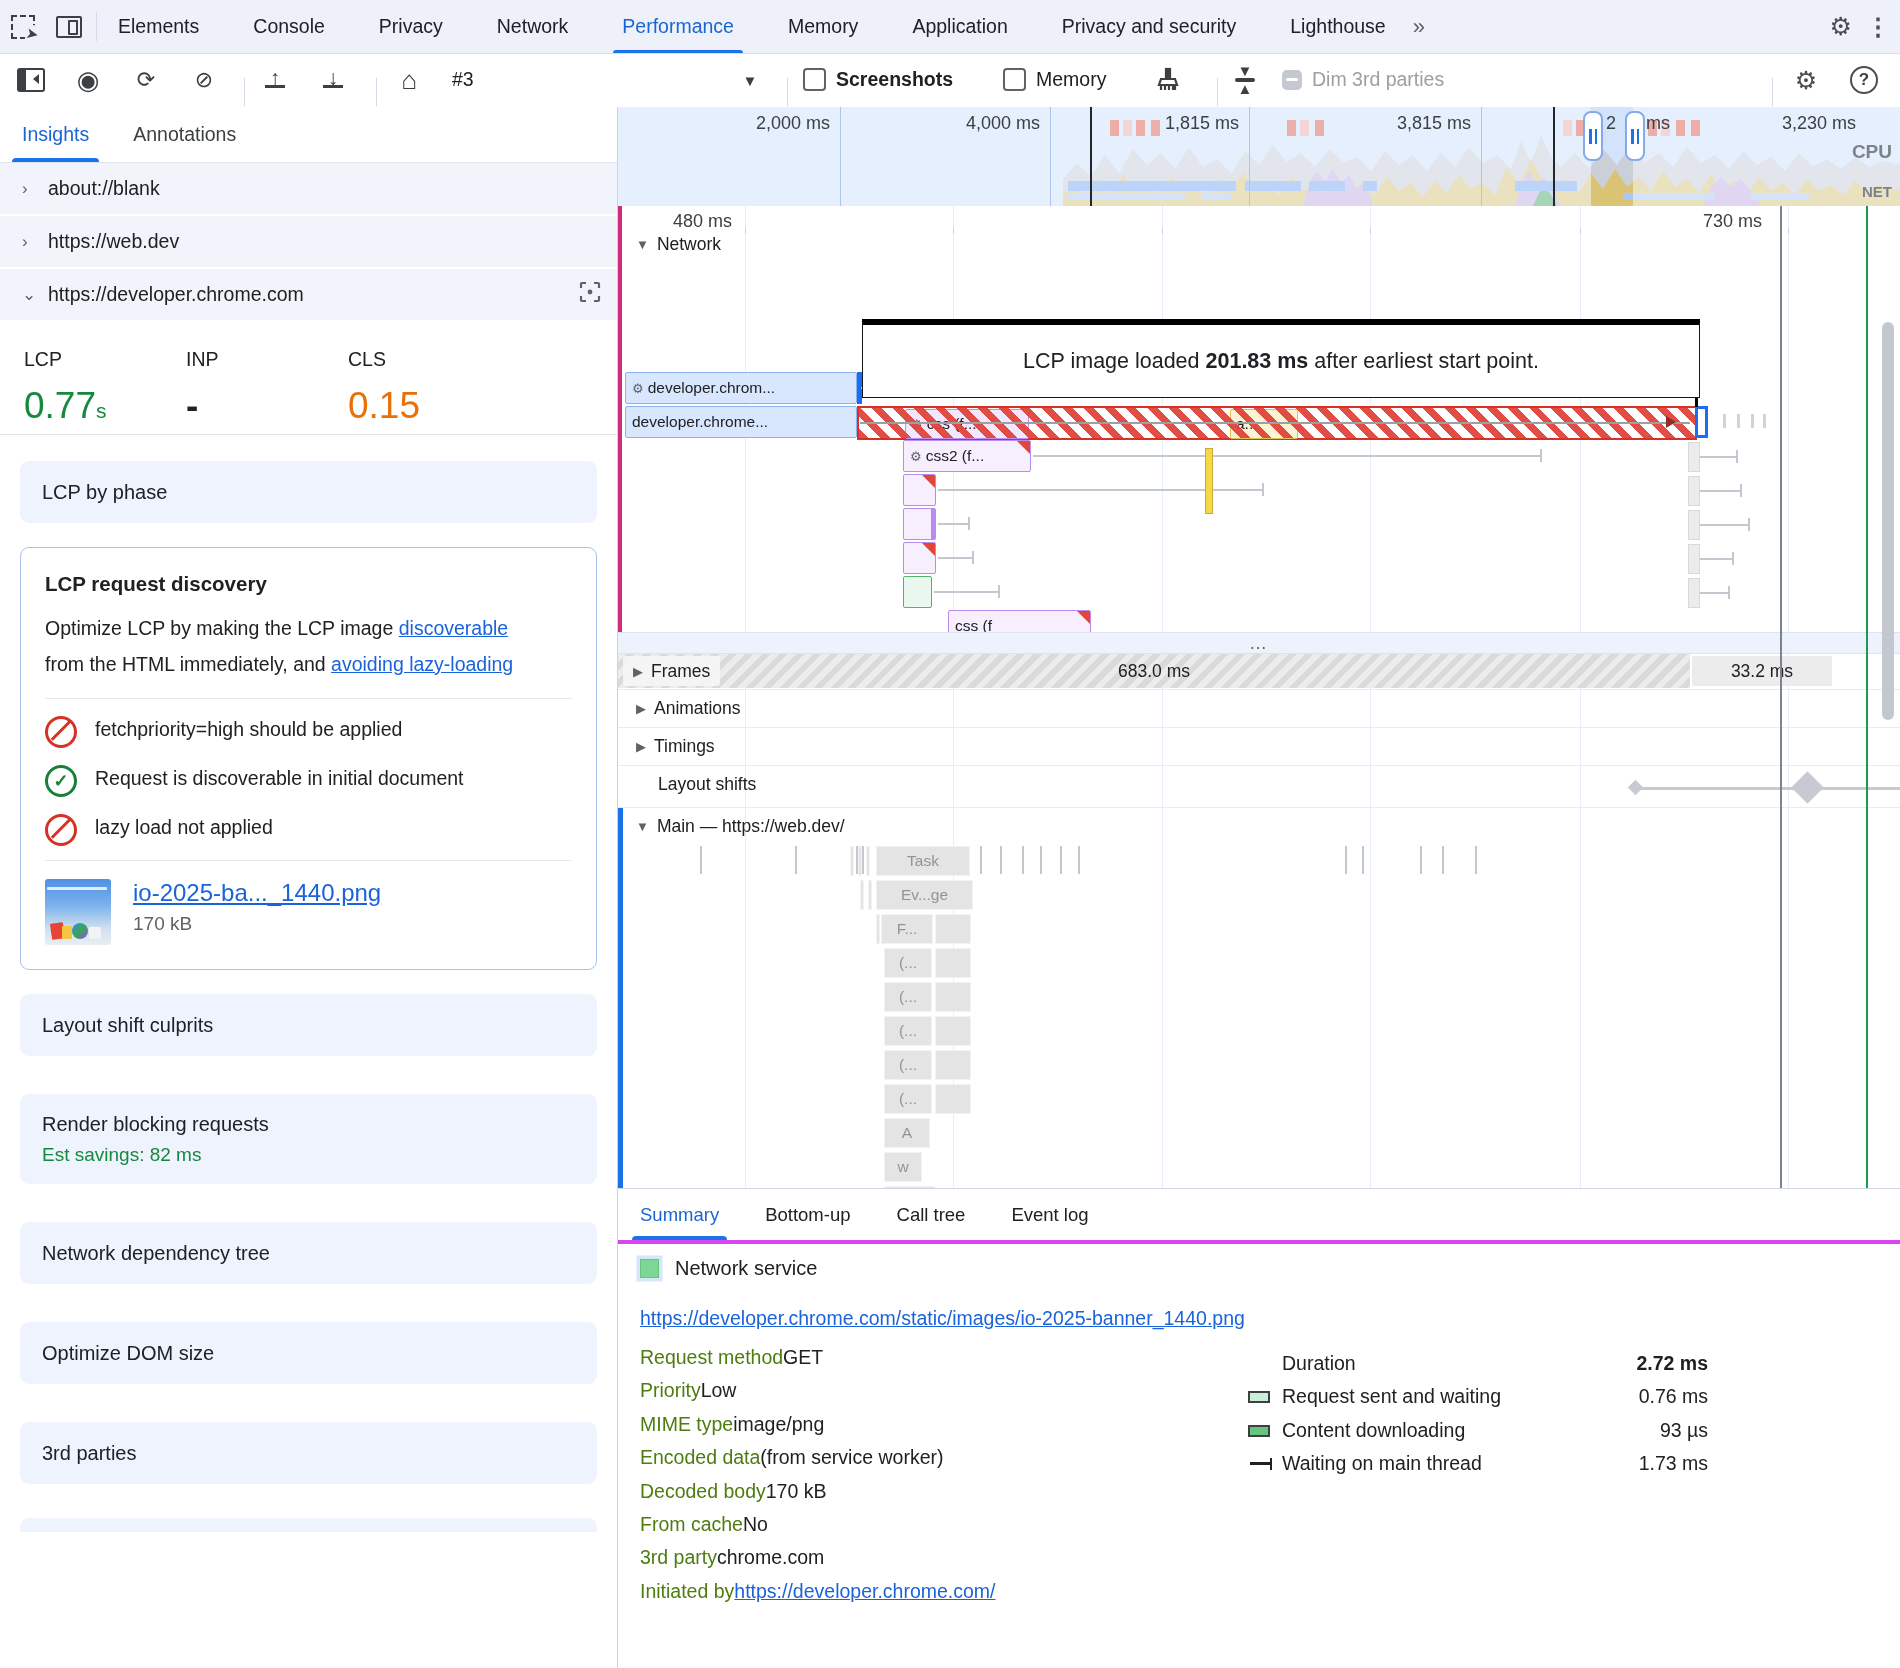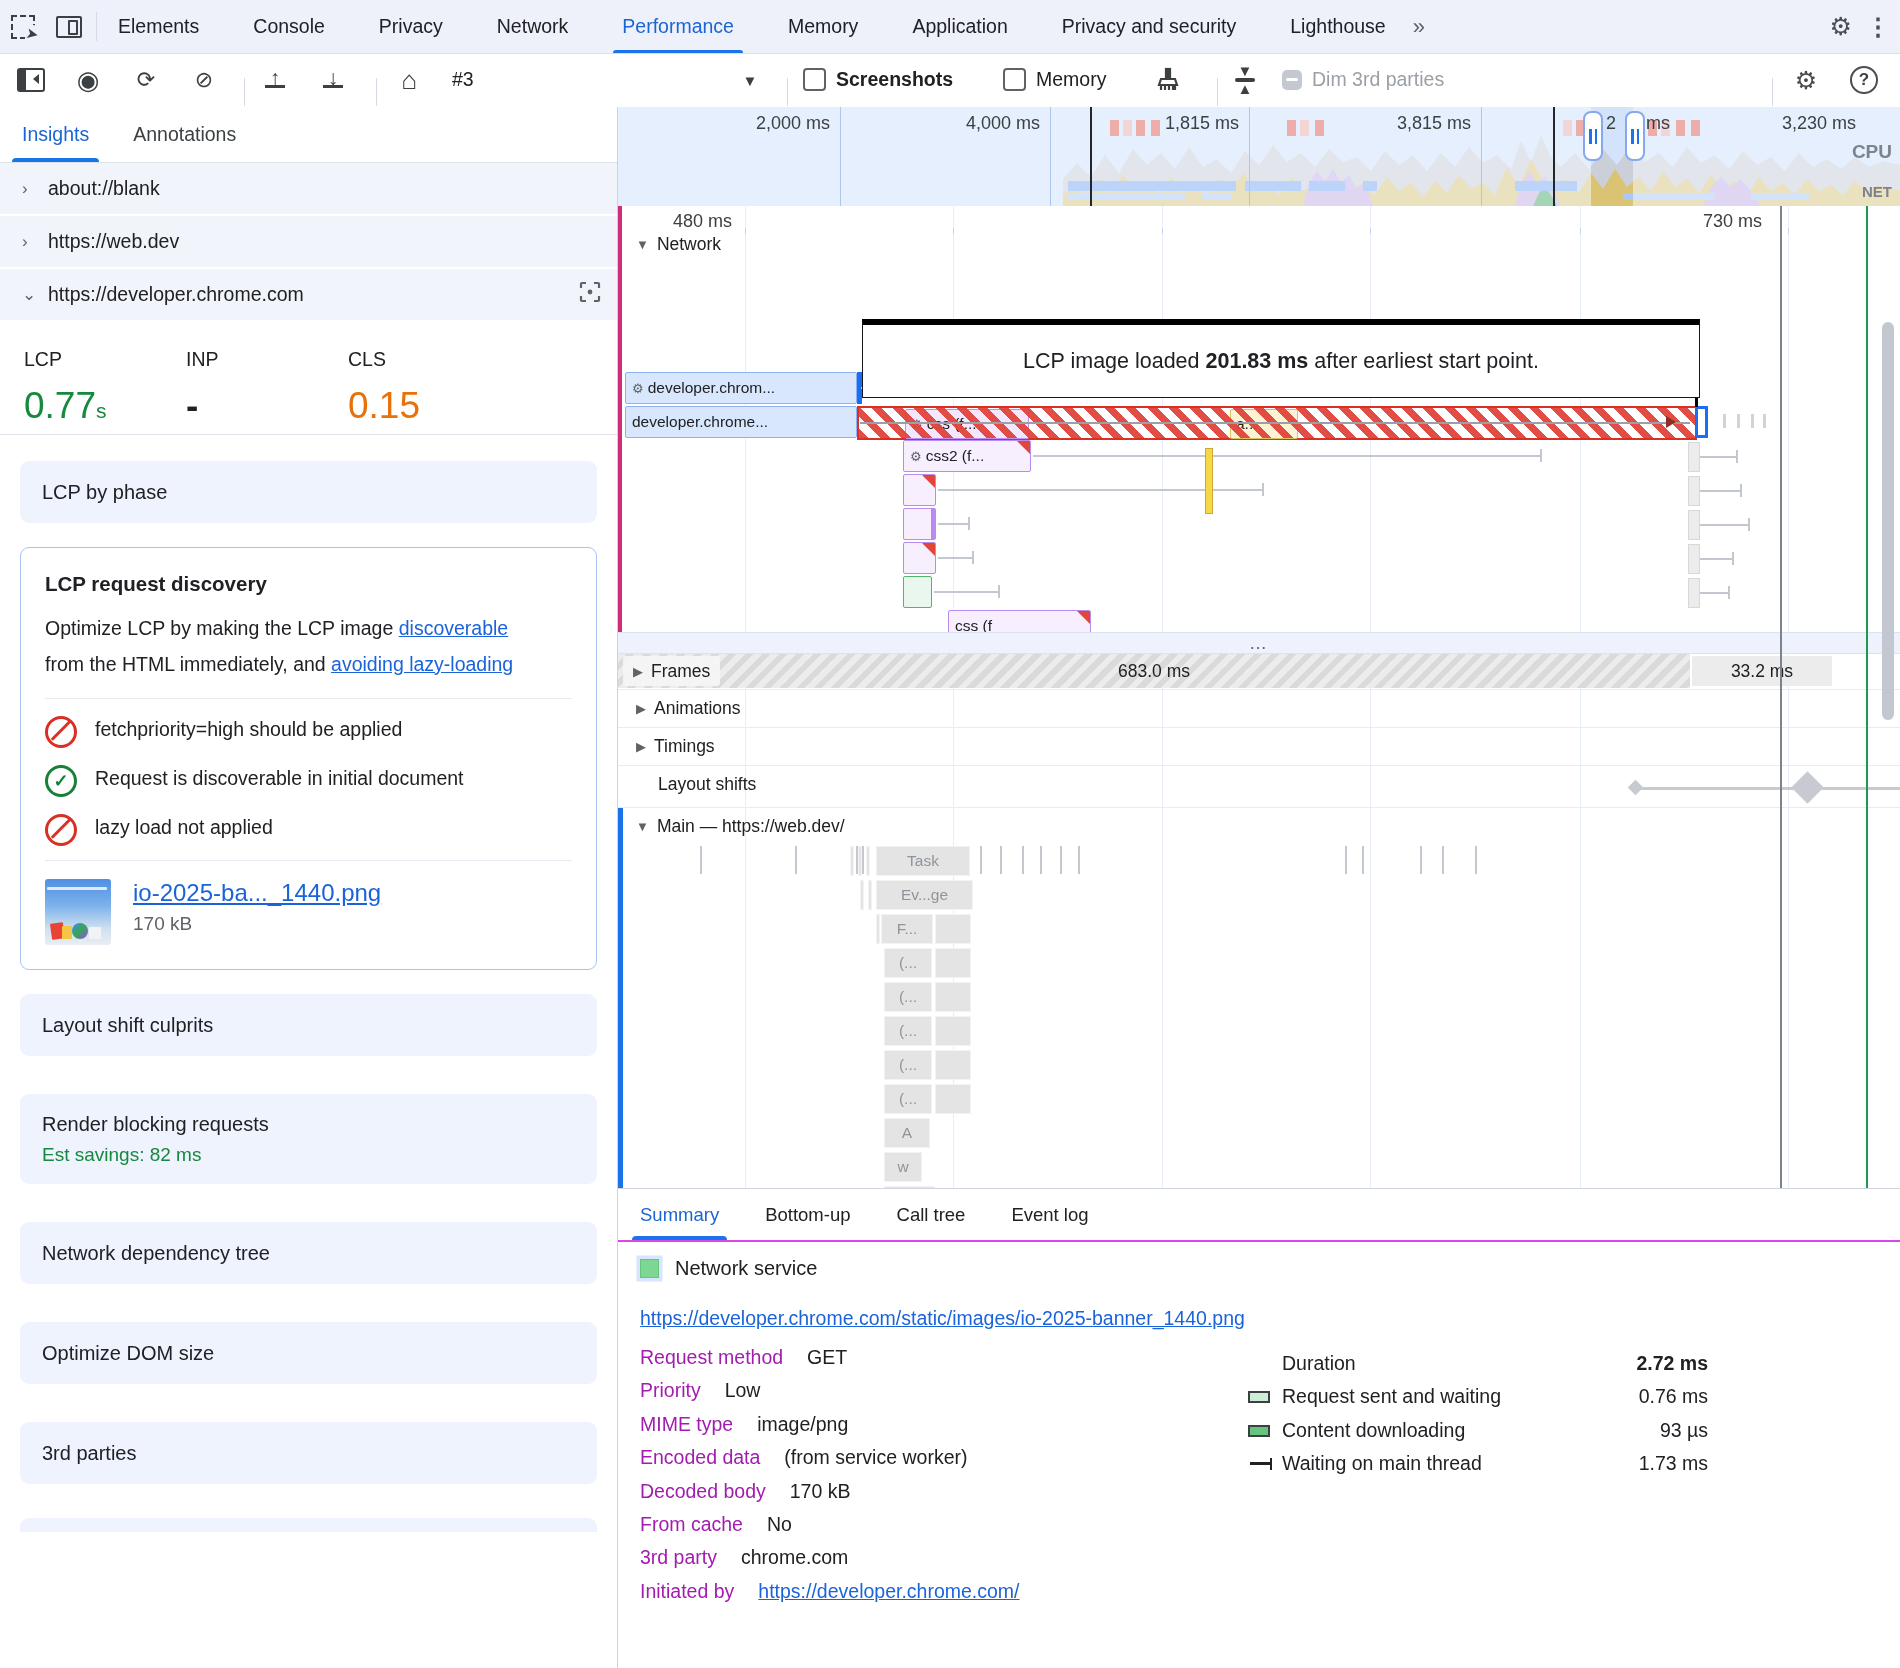--- a/index.html
+++ b/index.html
@@ -112,29 +112,29 @@
   #frames-tail{position:absolute;background:#ececec;display:flex;align-items:center;justify-content:center;font-size:17.5px;height:30px;}
   .ls-line{position:absolute;height:3px;background:#c7cbd1;}
   .diamond{position:absolute;background:#c7cbd1;transform:rotate(45deg);}
   #main-blue{position:absolute;width:4.5px;background:#1a73e8;}
   .flame-box{position:absolute;height:30px;background:#e4e4e4;border:1px solid #f3f3f3;box-sizing:border-box;color:#8f959b;font-size:15.5px;display:flex;align-items:center;justify-content:center;overflow:hidden;cursor:pointer;}
   .flame-tick{position:absolute;width:1.5px;height:28px;background:#c5c9cf;}
   .marker-line{position:absolute;top:0;width:1.5px;height:982px;}
   #vscroll{position:absolute;width:12px;border-radius:6px;background:#c3c7cf;cursor:pointer;}
   
   #bottom{position:absolute;left:0;top:1081px;width:1282px;height:480px;background:#fff;border-top:1px solid #cfd6e2;}
-  #btabs{height:51px;display:flex;padding-left:22px;gap:46px;border-bottom:2px solid #d946ef;}
+  #btabs{height:51px;display:flex;padding-left:22px;gap:46px;border-bottom:4px solid #d946ef;}
   .btab{display:flex;align-items:center;font-size:18.5px;color:#202124;position:relative;cursor:pointer;}
   .btab.active{color:#1a65d4;}
   .btab.active::after{content:"";position:absolute;left:-8px;right:-8px;bottom:0;height:4px;background:#1a73e8;border-radius:4px 4px 0 0;}
   #legend-row{position:absolute;left:22px;top:68px;display:flex;align-items:center;gap:16px;font-size:20px;}
   #legend-sq{width:17px;height:17px;background:#7ed695;border:1px solid #64c57f;box-shadow:0 0 0 3.5px #d7e6fd;}
   #req-url{position:absolute;left:22px;top:118px;font-size:19.5px;}
   #details{position:absolute;left:22px;top:152px;font-size:19.5px;line-height:33.4px;}
-  .d-label{color:#a21caf;margin-right:24px;}
+  .d-label{color:#4d7c0f;}
   #timingcol{position:absolute;left:630px;top:158px;width:460px;font-size:19.5px;line-height:33.4px;}
   .t-row{display:flex;align-items:center;}
   .t-icon{width:34px;display:flex;align-items:center;}
   .t-val{margin-left:auto;}
   .lbr{width:22px;height:12px;border-left:2.5px solid #202124;position:relative;}
   .lbr::after{content:"";position:absolute;left:0;top:4.5px;width:20px;height:2.5px;background:#202124;}
   .rbr{width:22px;height:12px;border-right:2.5px solid #202124;position:relative;}
   .rbr::after{content:"";position:absolute;right:0;top:4.5px;width:20px;height:2.5px;background:#202124;}
   .boxl{width:22px;height:12px;border:2px solid #3c4043;background:#cdeed6;box-sizing:border-box;}
   .boxd{width:22px;height:12px;border:2px solid #3c4043;background:#66c47e;box-sizing:border-box;}

